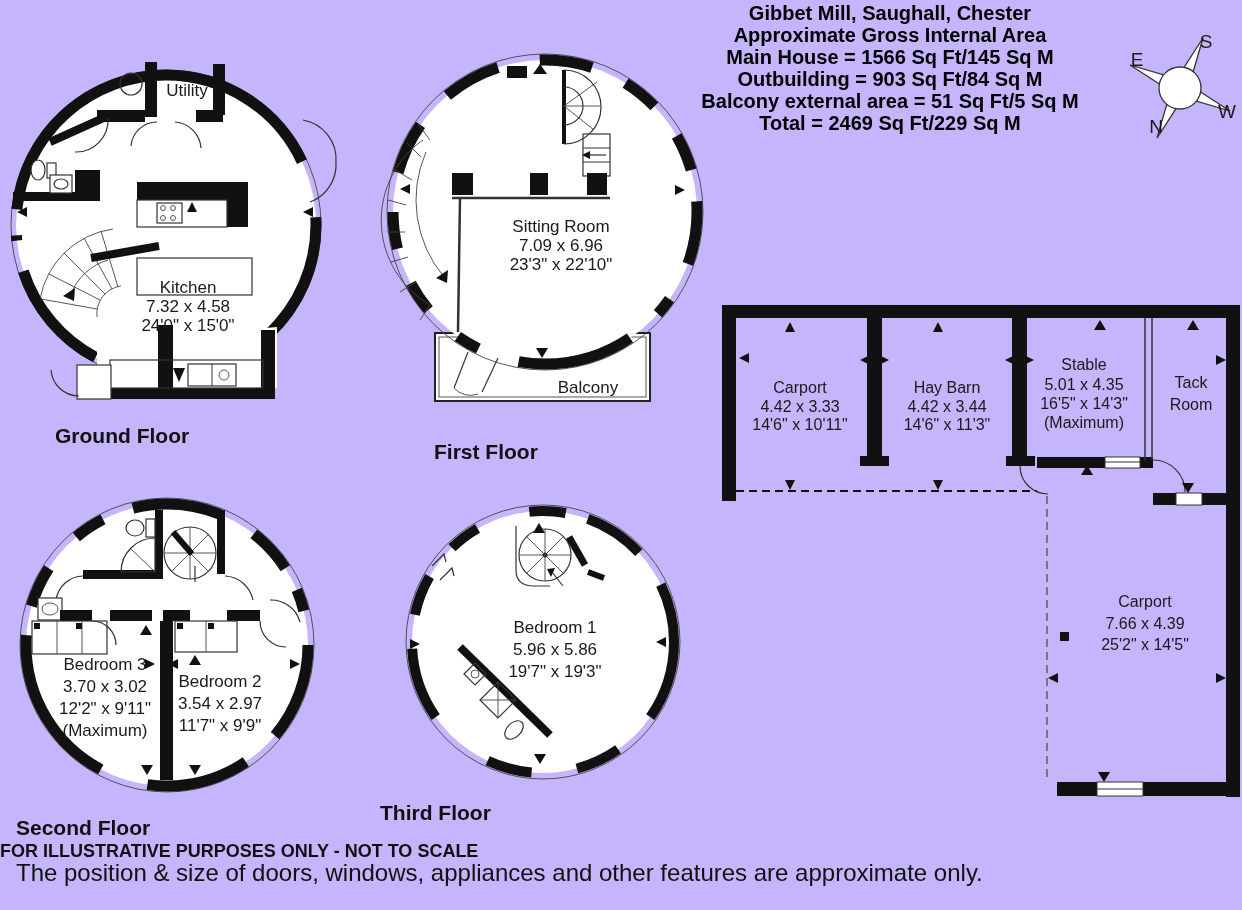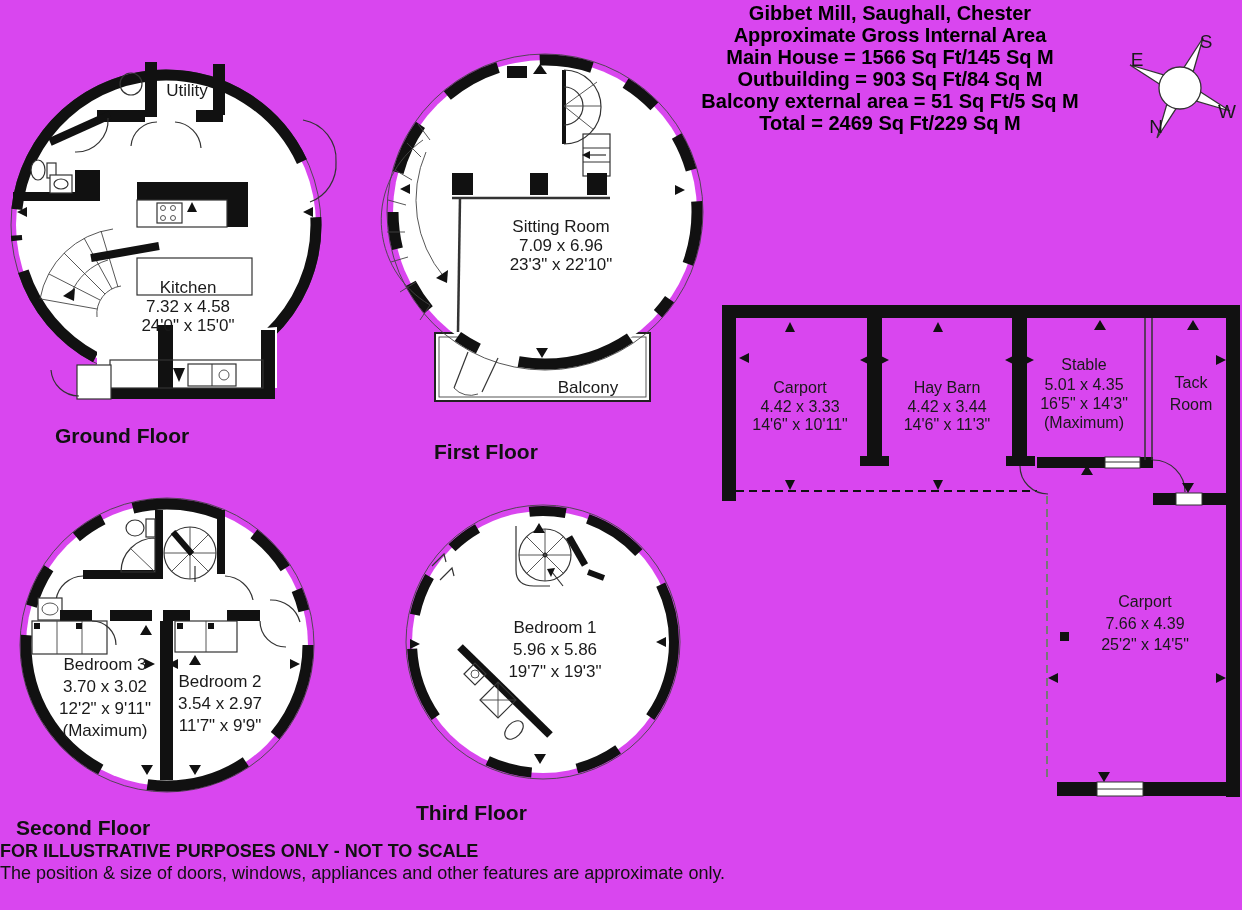--- a/index.html
+++ b/index.html
@@ -1,24 +1,24 @@
 <!DOCTYPE html>
 <html><head>
 <meta charset="utf-8">
 <style>
   html,body{margin:0;padding:0;background:#fff;}
-  .page{position:relative;width:1242px;height:910px;background:#d946ef;overflow:hidden;
+  .page{position:relative;width:1242px;height:910px;background:#c4b5fd;overflow:hidden;
         font-family:"Liberation Sans", sans-serif;color:#111;}
   .abs{position:absolute;}
   .title-block{left:640px;top:2px;width:500px;text-align:center;
                font-size:20px;font-weight:bold;line-height:22px;color:#000;}
   .floor-label{font-size:21px;font-weight:bold;color:#111;}
   .footer{left:0;top:840px;width:1242px;text-align:left;color:#111;}
   .footer .f1{font-size:18px;font-weight:bold;line-height:22px;}
-  .footer .f2,.footer .f3{font-size:18px;line-height:22px;}
+  .footer .f2,.footer .f3{font-size:24px;line-height:22px;padding-left:16px;}
   svg{display:block;}
   svg text{font-family:"Liberation Sans", sans-serif;fill:#1a1a1a;}
   .room-name,.room-dim{font-size:17px;}
   .ob-name,.ob-dim{font-size:16px;}
   .wall{fill:#111;}
   .thin{fill:none;stroke:#333;stroke-width:1.2;}
   .thin2{fill:none;stroke:#444;stroke-width:0.9;}
   .fix{fill:#fff;stroke:#333;stroke-width:1.2;}
   .mark{fill:#111;}
 </style>
@@ -308,21 +308,21 @@
       <polygon class="mark" points="268,145 268,155 258,150"></polygon>
       <polygon class="mark" points="135,41 147,41 141,31"></polygon>
       <polygon class="mark" points="136,262 148,262 142,272"></polygon>
     </g>
     <g>
       <text class="room-name" x="157" y="141" text-anchor="middle">Bedroom 1</text>
       <text class="room-dim" x="157" y="163" text-anchor="middle">5.96 x 5.86</text>
       <text class="room-dim" x="157" y="185" text-anchor="middle">19'7" x 19'3"</text>
     </g>
   </svg>
-  <div class="abs floor-label" style="left:416px;top:801px;">Third Floor</div>
+  <div class="abs floor-label" style="left:380px;top:801px;">Third Floor</div>
 
   <svg class="abs" style="left:715px;top:300px;" width="527" height="505" viewBox="0 0 527 505">
     <g>
       <rect class="wall" x="7" y="5" width="518" height="13"></rect>
       <rect class="wall" x="7" y="5" width="14" height="196"></rect>
       <rect class="wall" x="511" y="5" width="14" height="492"></rect>
       <rect class="wall" x="7" y="185" width="14" height="16"></rect>
       <line x1="21" y1="191" x2="322" y2="191" stroke="#111" stroke-width="2" stroke-dasharray="8 5"></line>
 
       <rect class="wall" x="152" y="18" width="15" height="148"></rect>

